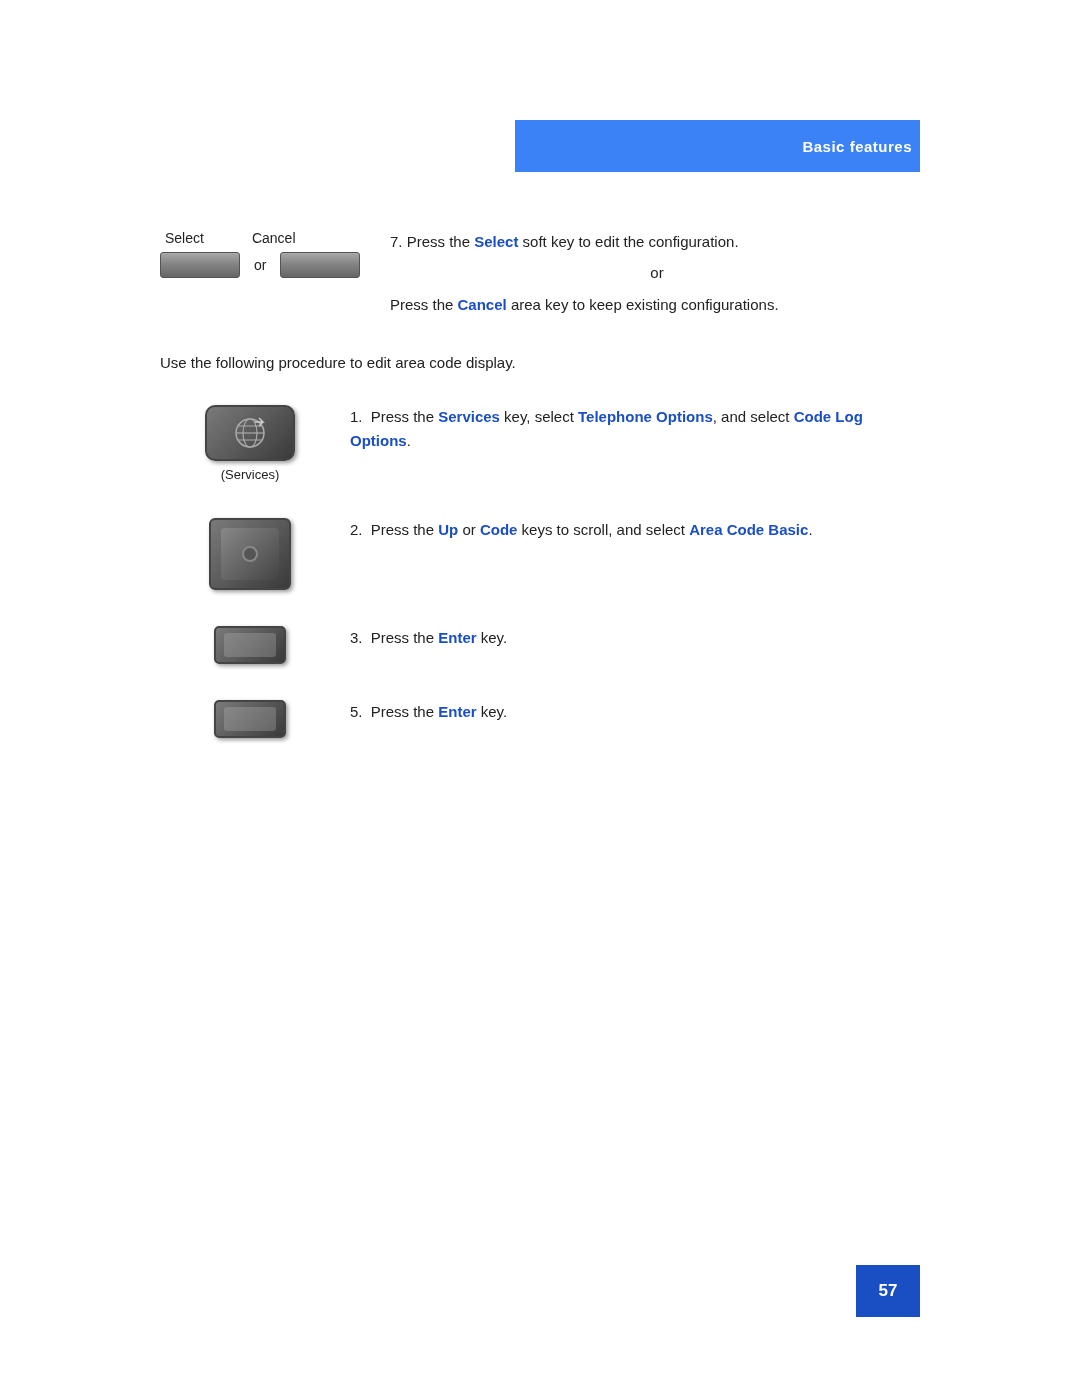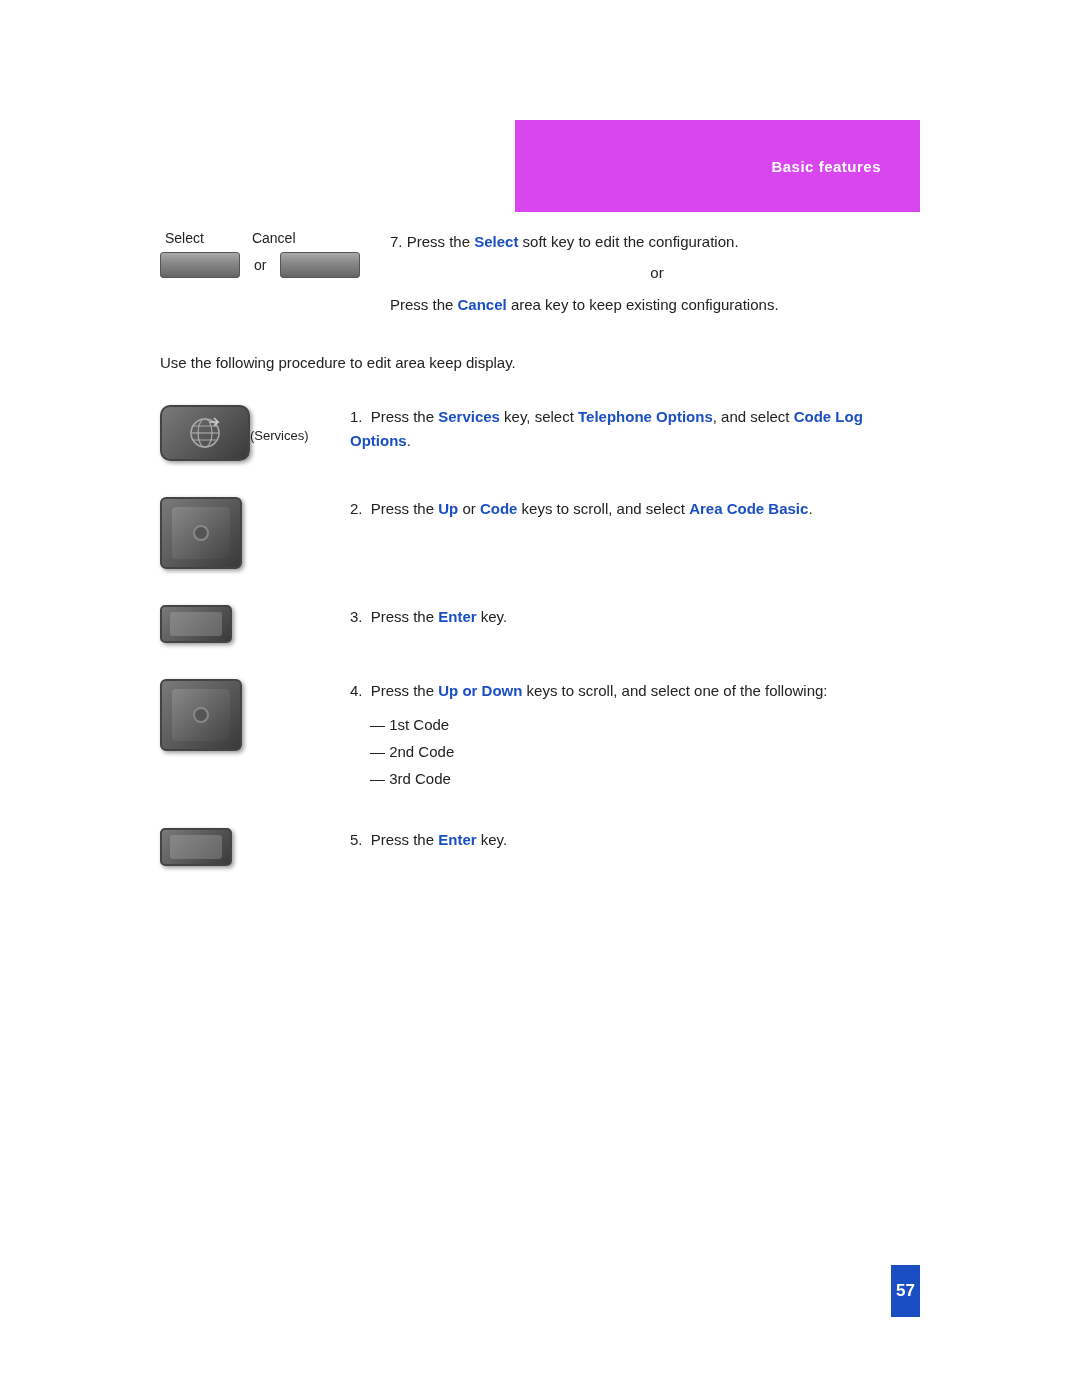--- a/index.html
+++ b/index.html
@@ -13,26 +13,26 @@
       position: relative;
       overflow: hidden;
     }
 
     
     .header-banner {
       position: absolute;
       top: 120px;
       right: 160px;
       width: 405px;
-      height: 92px;
-      background: #d946ef;
+      height: 52px;
+      background: #3b82f6;
       display: flex;
       align-items: center;
       justify-content: flex-end;
-      padding-right: 39px;
+      padding-right: 8px;
     }
     .header-banner span {
       color: #ffffff;
       font-weight: bold;
       font-size: 15px;
       letter-spacing: 0.5px;
     }
 
     
     .content {
@@ -112,20 +112,21 @@
     .step-row {
       display: flex;
       align-items: flex-start;
       gap: 0;
     }
 
     .step-icon {
       width: 180px;
       flex-shrink: 0;
       display: flex;
+      flex-direction: column;
       align-items: center;
       padding-top: 4px;
     }
 
     
     .key-services {
       width: 90px;
       height: 56px;
       background: linear-gradient(135deg, #7a7a7a 0%, #5a5a5a 50%, #3a3a3a 100%);
       border-radius: 10px;
@@ -224,21 +225,21 @@
     }
     .code-list li::before {
       content: "— ";
     }
 
     
     .page-number {
       position: absolute;
       bottom: 80px;
       right: 160px;
-      width: 29px;
+      width: 64px;
       height: 52px;
       background: #1a4fc4;
       display: flex;
       align-items: center;
       justify-content: center;
     }
     .page-number span {
       color: #ffffff;
       font-weight: bold;
       font-size: 17px;
@@ -270,21 +271,21 @@
         <span>7.</span>
         <span>Press the </span><span class="blue">Select</span><span> soft key to edit the configuration.</span>
       </p>
       <p class="or-center">or</p>
       <p>
         <span>Press the </span><span class="blue">Cancel</span><span> area key to keep existing configurations.</span>
       </p>
     </div>
   </div>
 
-  <p class="procedure-intro">Use the following procedure to edit area keep display.</p>
+  <p class="procedure-intro">Use the following procedure to edit area code display.</p>
 
   <div class="steps-list">
 
     <div class="step-row">
       <div class="step-icon">
         <div class="key-services">
           <svg class="globe-icon" viewBox="0 0 38 38">
             <circle cx="19" cy="19" r="14" fill="none" stroke="#aaa" stroke-width="1.5"></circle>
             <ellipse cx="19" cy="19" rx="7" ry="14" fill="none" stroke="#aaa" stroke-width="1.2"></ellipse>
             <line x1="5" y1="19" x2="33" y2="19" stroke="#aaa" stroke-width="1.2"></line>
@@ -327,40 +328,20 @@
         </div>
       </div>
       <div class="step-content">
         <p>
           <span class="step-num">3.</span>
           Press the <span class="blue">Enter</span> key.
         </p>
       </div>
     </div>
 
-    <div class="step-row">
-      <div class="step-icon">
-        <div class="key-nav">
-          <div class="nav-inner">
-            <div class="nav-center-dot"></div>
-          </div>
-        </div>
-      </div>
-      <div class="step-content">
-        <p>
-          <span class="step-num">4.</span>
-          Press the <span class="blue">Up or Down</span> keys to scroll, and select one of the following:
-        </p>
-        <ul class="code-list">
-          <li>1st Code</li>
-          <li>2nd Code</li>
-          <li>3rd Code</li>
-        </ul>
-      </div>
-    </div>
 
     <div class="step-row">
       <div class="step-icon">
         <div class="key-enter">
           <div class="enter-inner"></div>
         </div>
       </div>
       <div class="step-content">
         <p>
           <span class="step-num">5.</span>

